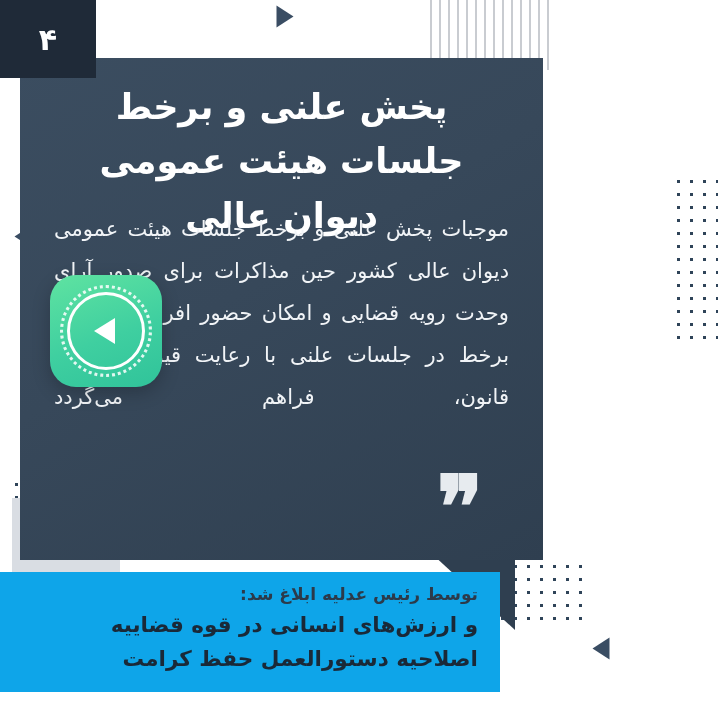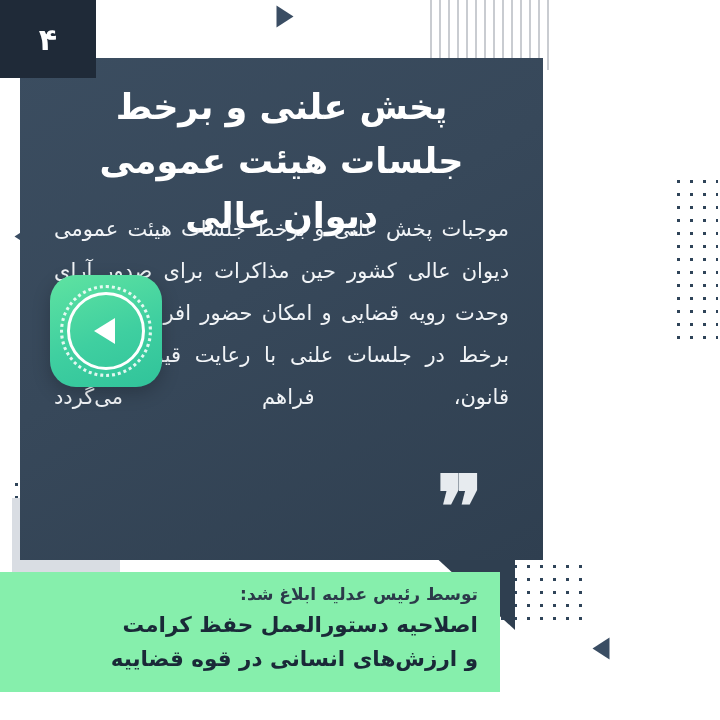--- a/index.html
+++ b/index.html
@@ -155,21 +155,21 @@
     z-index: 6;
   }
 
   
   .caption {
     position: absolute;
     left: 0;
     top: 572px;
     width: 500px;
     height: 120px;
-    background: #86efac;
+    background: #0ea5e9;
     z-index: 9;
     box-sizing: border-box;
     padding: 12px 22px 0 18px;
     direction: rtl;
   }
   .caption-kicker {
     color: #2c3a4a;
     font-size: 17px;
     font-weight: bold;
     text-align: right;
@@ -236,17 +236,17 @@
   </div>
 
   <div class="play-btn">
     <div class="play-ring">
       <div class="play-tri"></div>
     </div>
   </div>
 
   <div class="caption">
     <div class="caption-kicker">توسط رئیس عدلیه ابلاغ شد:</div>
+    <div class="caption-main">و ارزش‌های انسانی در قوه قضاییه</div>
     <div class="caption-main">اصلاحیه دستورالعمل حفظ کرامت</div>
-    <div class="caption-main">و ارزش‌های انسانی در قوه قضاییه</div>
   </div>
 
 </div>
 
 </body></html>

